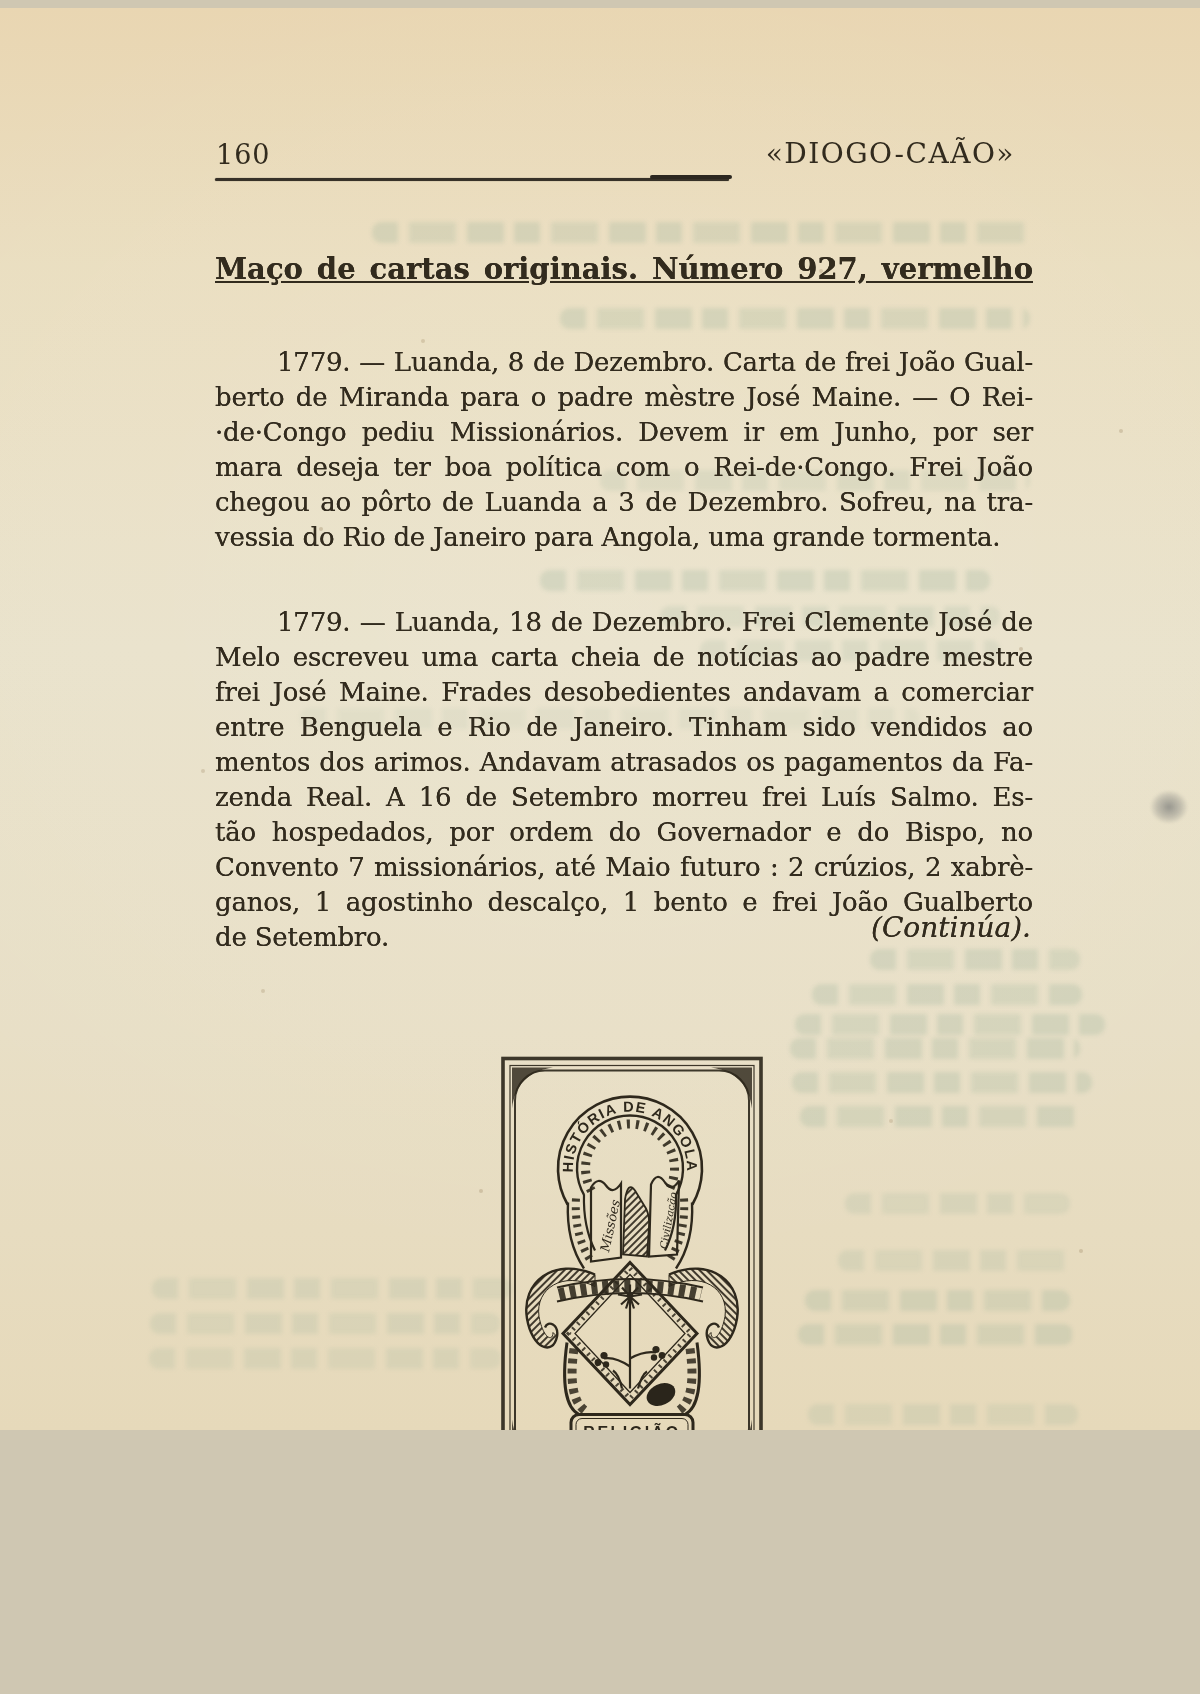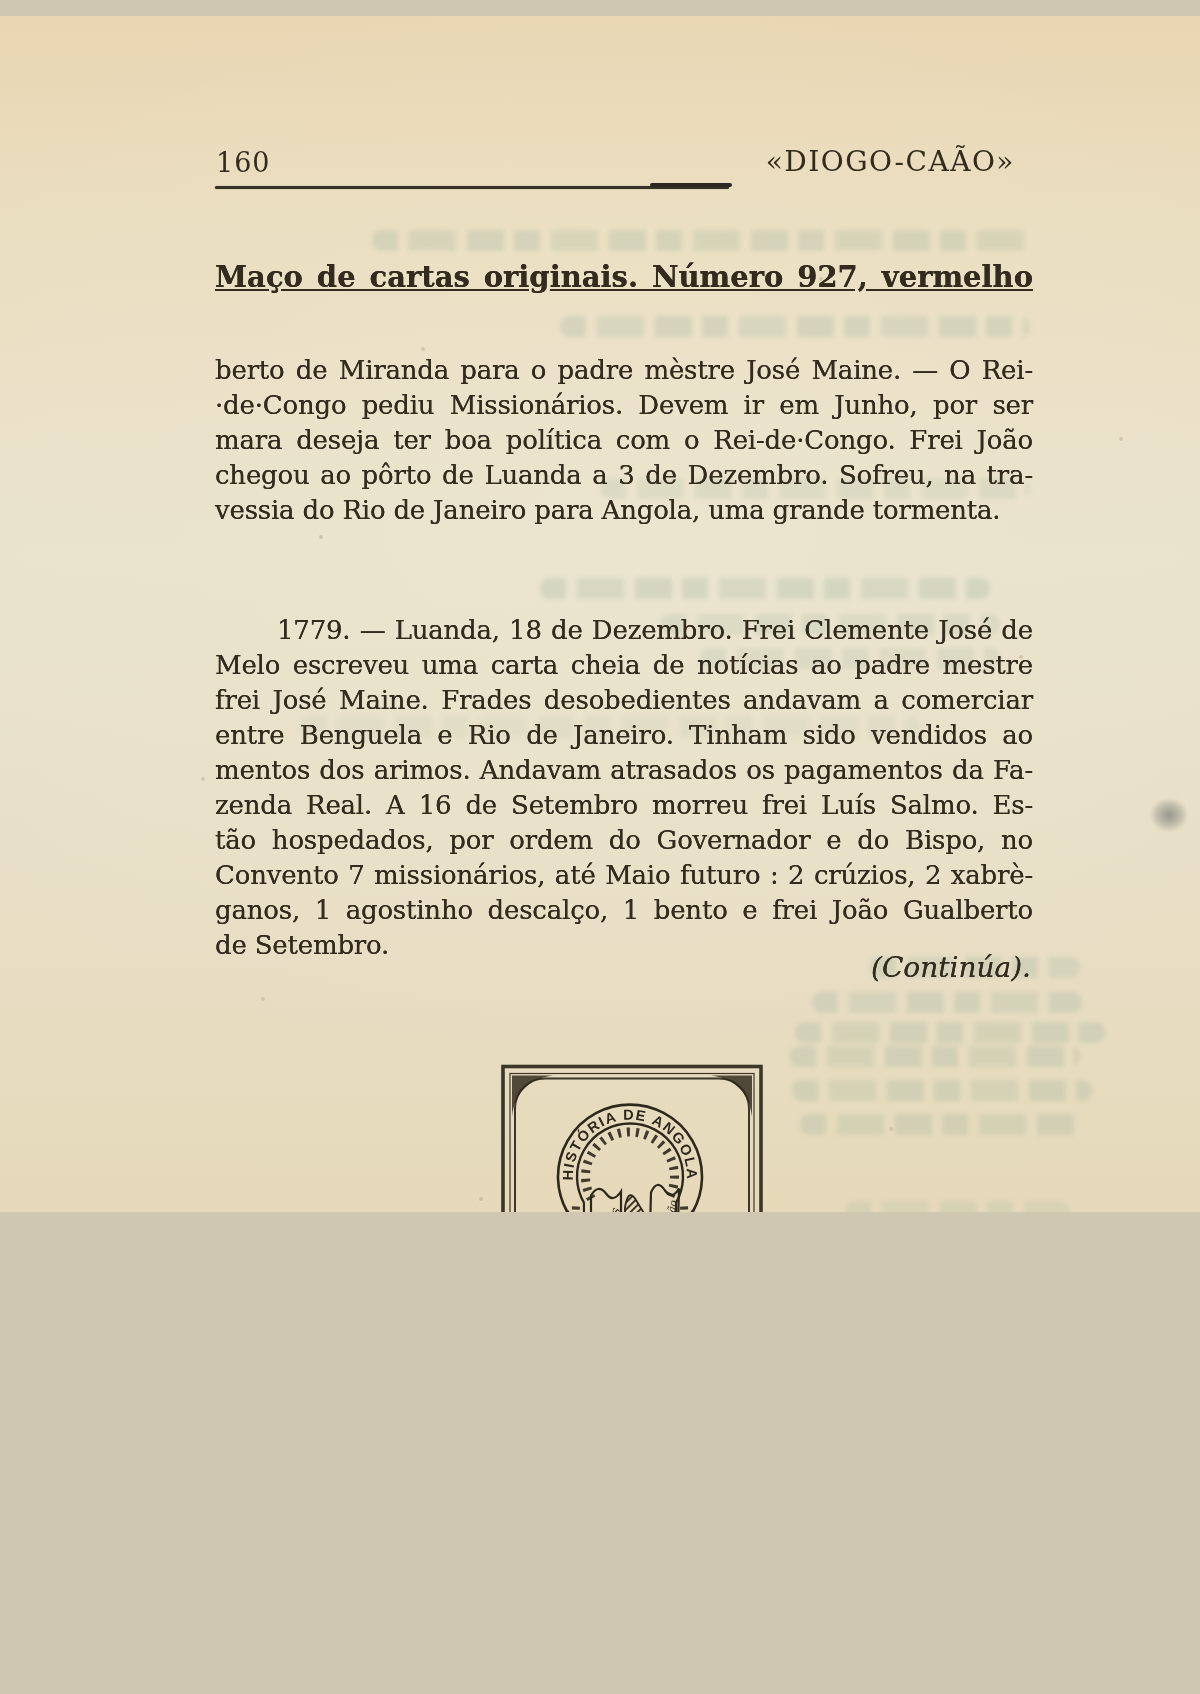--- a/index.html
+++ b/index.html
@@ -1,19 +1,19 @@
 <!DOCTYPE html>
 <html style="--ink: #322b1e;"><head>
 <meta charset="utf-8">
 <style>
   html,body{margin:0;padding:0;background:#cfc7b2;}
   .page{
     position:relative;
-    width:1200px;height:1196px;
-    margin:16px auto;
+    width:1200px;height:1422px;
+    margin:8px auto;
     overflow:hidden;
     color:var(--ink,#322b1e);
     font-family:"DejaVu Serif","Liberation Serif",serif;
     background:
       radial-gradient(120% 80% at 50% 42%, rgba(255,255,255,.09), rgba(255,255,255,0) 62%),
       linear-gradient(180deg,#e9d6b2 0%,#eadec0 18%,#e9e2cb 45%,#e8dfc6 72%,#e6d9ba 100%);
   }
   .abs{position:absolute;}
   
   .pagenum{left:216px;top:131px;font-size:27px;letter-spacing:1px;}
@@ -25,21 +25,21 @@
          text-align:justify;text-align-last:justify;white-space:normal;
          text-shadow:0 0 .5px currentColor;text-decoration:underline;}
   
   .para{left:215px;width:818px;font-size:26px;line-height:35px;letter-spacing:-.2px;
         text-shadow:0 0 .6px currentColor;}
   .para.p0{top:337px;}
   .para.p1{top:597px;}
   .line{text-align:justify;text-align-last:justify;}
   .line.first{text-indent:62px;}
   .line.last{text-align-last:left;}
-  .continua{left:215px;top:935px;width:816px;text-align:right;font-style:italic;
+  .continua{left:215px;top:903px;width:816px;text-align:right;font-style:italic;
             font-size:28px;text-shadow:0 0 .4px currentColor;}
   
   .emblem{left:501px;top:1048px;width:262px;height:416px;}
   .emblem *{vector-effect:none;}
   
   .bleed{position:absolute;height:21px;border-radius:9px;filter:blur(2px);opacity:.8;pointer-events:none;
     background:repeating-linear-gradient(90deg,
       rgba(151,176,152,.32) 0 26px, rgba(151,176,152,0) 26px 37px,
       rgba(151,176,152,.28) 37px 84px, rgba(151,176,152,0) 84px 95px,
       rgba(151,176,152,.32) 95px 132px, rgba(151,176,152,0) 132px 142px);}
@@ -91,20 +91,21 @@
   <div class="bleed" style="left:148px;top:1520px;width:340px;opacity:.6"></div>
 
   <div class="abs pagenum">160</div>
   <div class="abs running">«DIOGO-CAÃO»</div>
   <div class="abs rule"></div>
   <div class="abs rule2"></div>
 
   <div class="abs title">Maço de cartas originais. Número 927, vermelho</div>
 
   <div class="abs para p0">
+      <div class="line first">1779. — Luanda, 8 de Dezembro. Carta de frei João Gual-</div>
       <div class="line">berto de Miranda para o padre mèstre José Maine. — O Rei-</div>
       <div class="line">·de·Congo pediu Missionários. Devem ir em Junho, por ser</div>
       <div class="line">mara deseja ter boa política com o Rei-de·Congo. Frei João</div>
       <div class="line">chegou ao pôrto de Luanda a 3 de Dezembro. Sofreu, na tra-</div>
       <div class="line last">vessia do Rio de Janeiro para Angola, uma grande tormenta.</div>
     </div>
   <div class="abs para p1">
       <div class="line first">1779. — Luanda, 18 de Dezembro. Frei Clemente José de</div>
       <div class="line">Melo escreveu uma carta cheia de notícias ao padre mestre</div>
       <div class="line">frei José Maine. Frades desobedientes andavam a comerciar</div>

